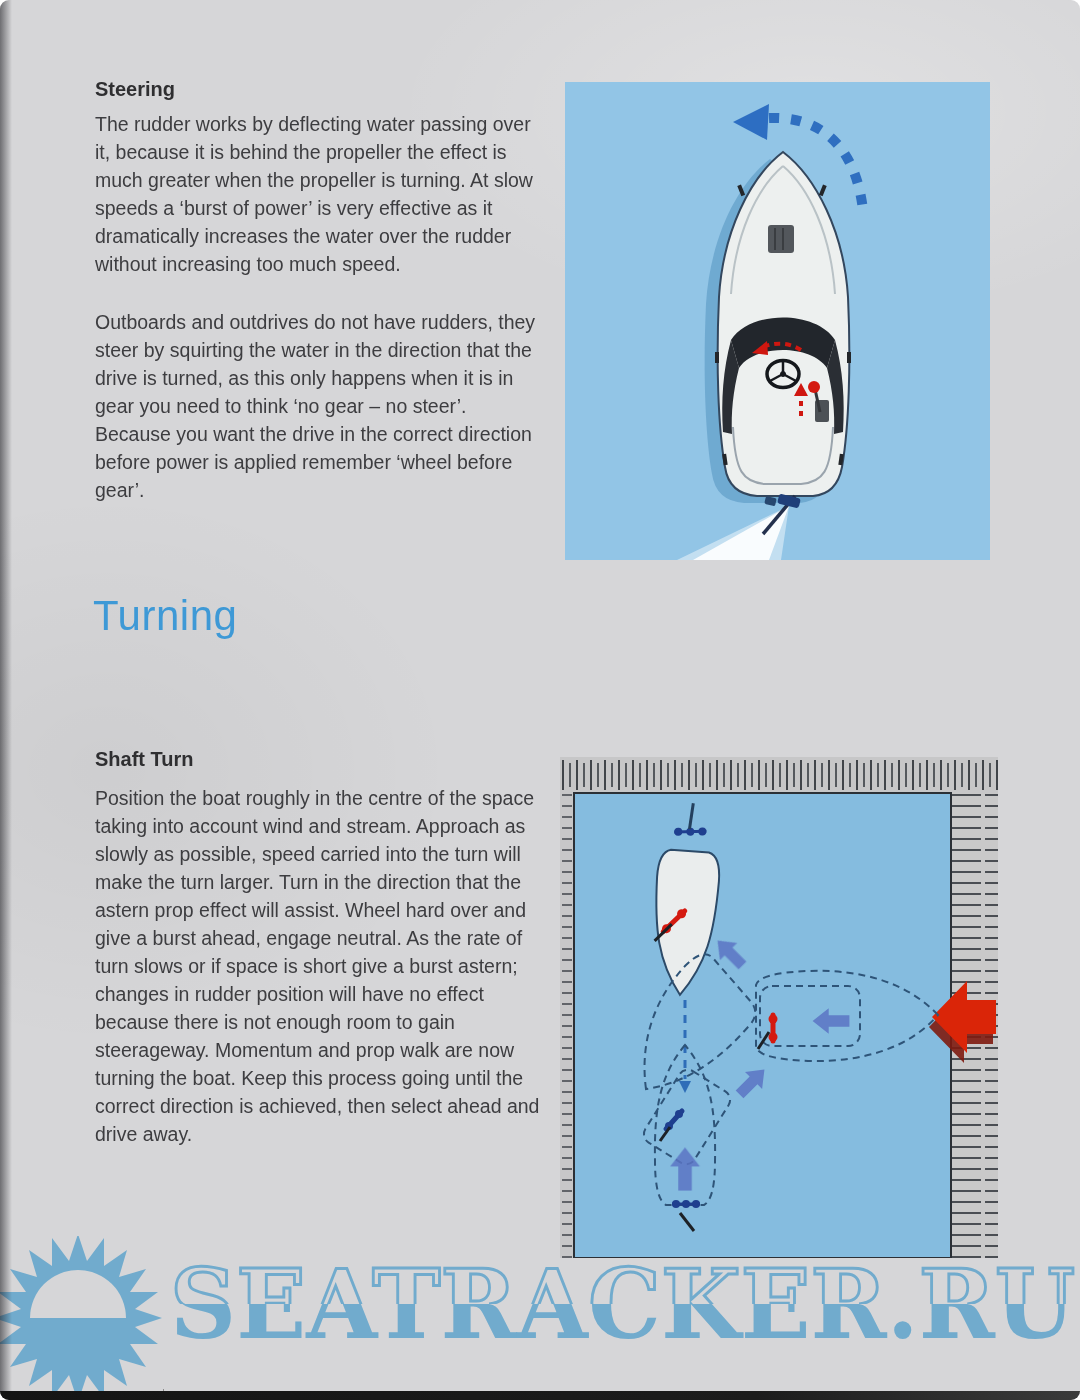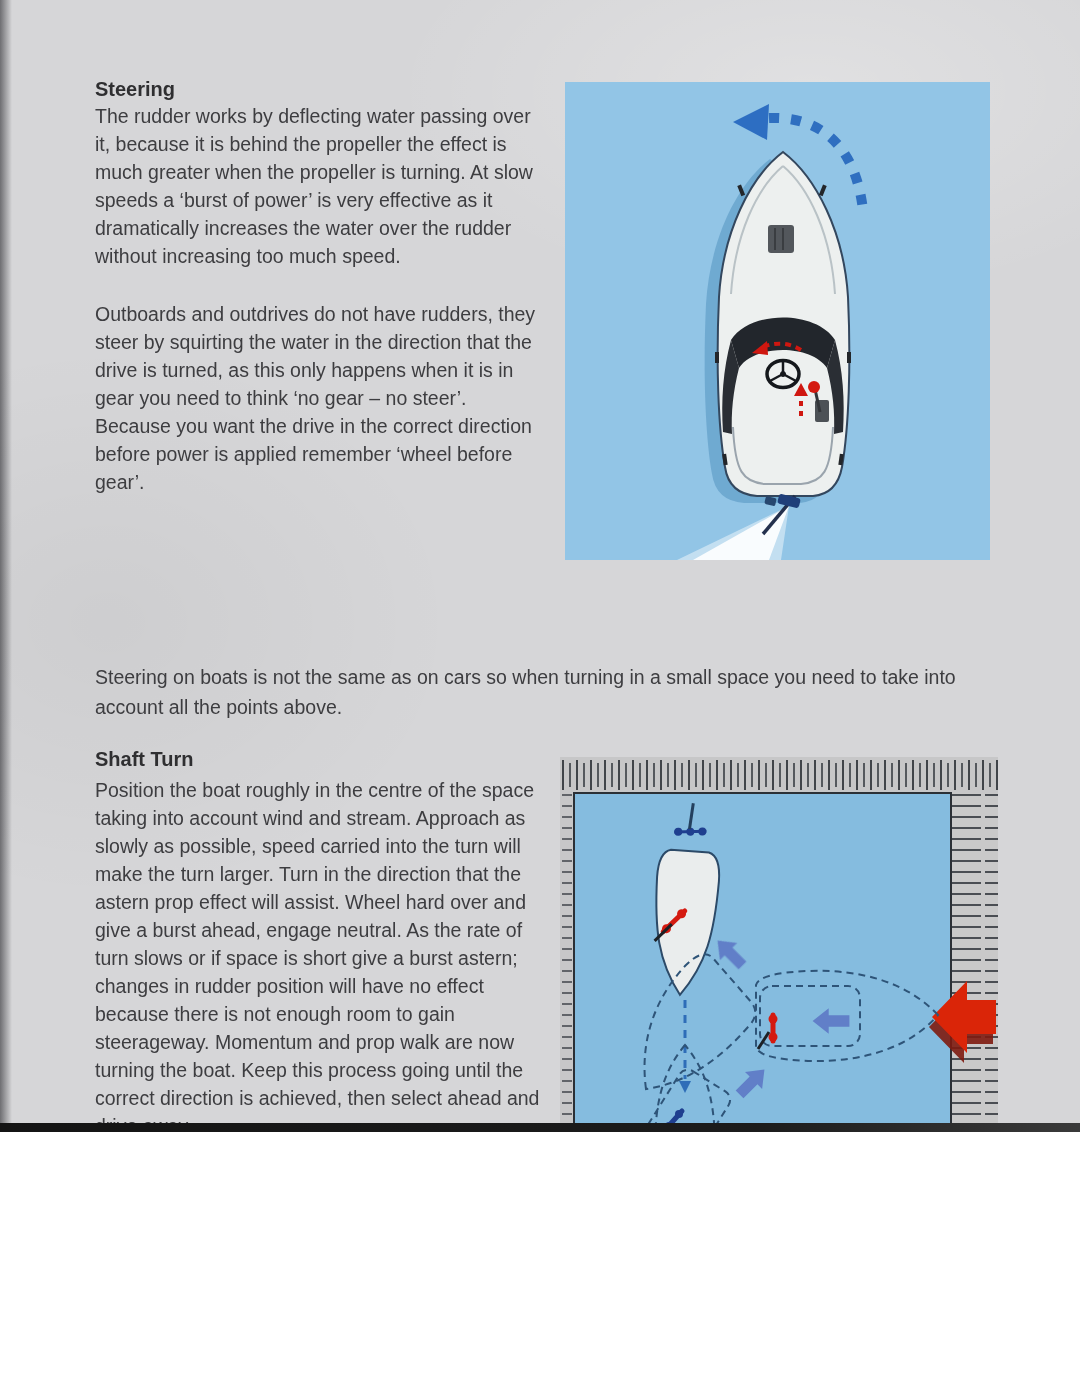--- a/index.html
+++ b/index.html
@@ -1,51 +1,52 @@
 <!DOCTYPE html>
 <html><head>
 <meta charset="utf-8">
 <style>
   html,body{margin:0;padding:0;}
   #page{
     position:relative;
-    width:1080px;height:1132px;
+    width:1080px;height:1400px;
     background:#d6d6d8;
     background-image:
       radial-gradient(ellipse 600px 300px at 75% 8%, rgba(255,255,255,.25), rgba(255,255,255,0) 70%),
       radial-gradient(ellipse 500px 400px at 10% 55%, rgba(0,0,0,.04), rgba(0,0,0,0) 70%);
     overflow:hidden;
     font-family:"Liberation Sans", sans-serif;
     color:#3b3b3d;
+    border-radius:9px;
   }
   .edge-left{position:absolute;left:0;top:0;width:12px;height:1400px;
     background:linear-gradient(90deg, rgba(25,25,30,.55), rgba(25,25,30,0));}
   .edge-bottom{position:absolute;left:0;bottom:0;width:1080px;height:9px;
     background:linear-gradient(90deg,#141414 0%,#1c1c1c 70%,#3a3a3a 100%);}
   .abs{position:absolute;}
   .h-small{font-weight:bold;font-size:20px;color:#2f2f31;}
-  .body-text{font-size:19.5px;line-height:28px;color:#3d3d40;width:452px;}
+  .body-text{font-size:19.5px;line-height:28px;color:#3d3d40;width:452px;margin-top:8px;}
   .intro-text{font-size:19.5px;line-height:30px;color:#3d3d40;width:872px;}
   .h-big{font-size:42px;color:#3e99d6;font-weight:normal;letter-spacing:.5px;}
   .footer{position:absolute;top:1352px;left:0;width:1046px;display:flex;justify-content:flex-start;
     align-items:center;font-size:17.5px;color:#3c3c3e;gap:14px;margin-top:36px;}
   .footer .divider{width:1px;height:20px;background:#8a8a8a;}
   .watermark{position:absolute;left:0;top:1236px;pointer-events:none;opacity:.82;}
   svg{display:block;}
 </style>
 </head>
 <body>
 
 <div id="page">
 
   <div class="abs h-small" style="left:95px;top:78px;">Steering</div>
   <div class="abs body-text" style="left:95px;top:102px;">The rudder works by deflecting water passing over it, because it is behind the propeller the effect is much greater when the propeller is turning. At slow speeds a ‘burst of power’ is very effective as it dramatically increases the water over the rudder without increasing too much speed.</div>
   <div class="abs body-text" style="left:95px;top:300px;">Outboards and outdrives do not have rudders, they steer by squirting the water in the direction that the drive is turned, as this only happens when it is in gear you need to think ‘no gear – no steer’. Because you want the drive in the correct direction before power is applied remember ‘wheel before gear’.</div>
 
-  <div class="abs intro-text" style="left:95px;top:662px;">Steering on boats is not the same as on cars so when turning in a small space you need to take into account all the points above.</div>
+  <div class="abs h-big" style="left:93px;top:592px;">Turning</div>
 
   <div class="abs h-small" style="left:95px;top:748px;">Shaft Turn</div>
   <div class="abs body-text" style="left:95px;top:776px;">Position the boat roughly in the centre of the space taking into account wind and stream. Approach as slowly as possible, speed carried into the turn will make the turn larger. Turn in the direction that the astern prop effect will assist. Wheel hard over and give a burst ahead, engage neutral. As the rate of turn slows or if space is short give a burst astern; changes in rudder position will have no effect because there is not enough room to gain steerageway. Momentum and prop walk are now turning the boat. Keep this process going until the correct direction is achieved, then select ahead and drive away.</div>
 
   <div class="abs" style="left:565px;top:82px;">
     <svg width="425" height="478" viewBox="0 0 425 478">
       <rect x="0" y="0" width="425" height="478" fill="#92c5e6"></rect>
 
       <path d="M 218 70 C 185 95 158 150 154 215 C 151 280 153 345 160 385 Q 164 412 192 414 L 248 414 Q 272 412 277 385 C 284 345 286 280 283 215 C 279 150 251 95 218 70 Z" transform="translate(-13,7)" fill="#6ba6ce" opacity="0.9"></path>
 

